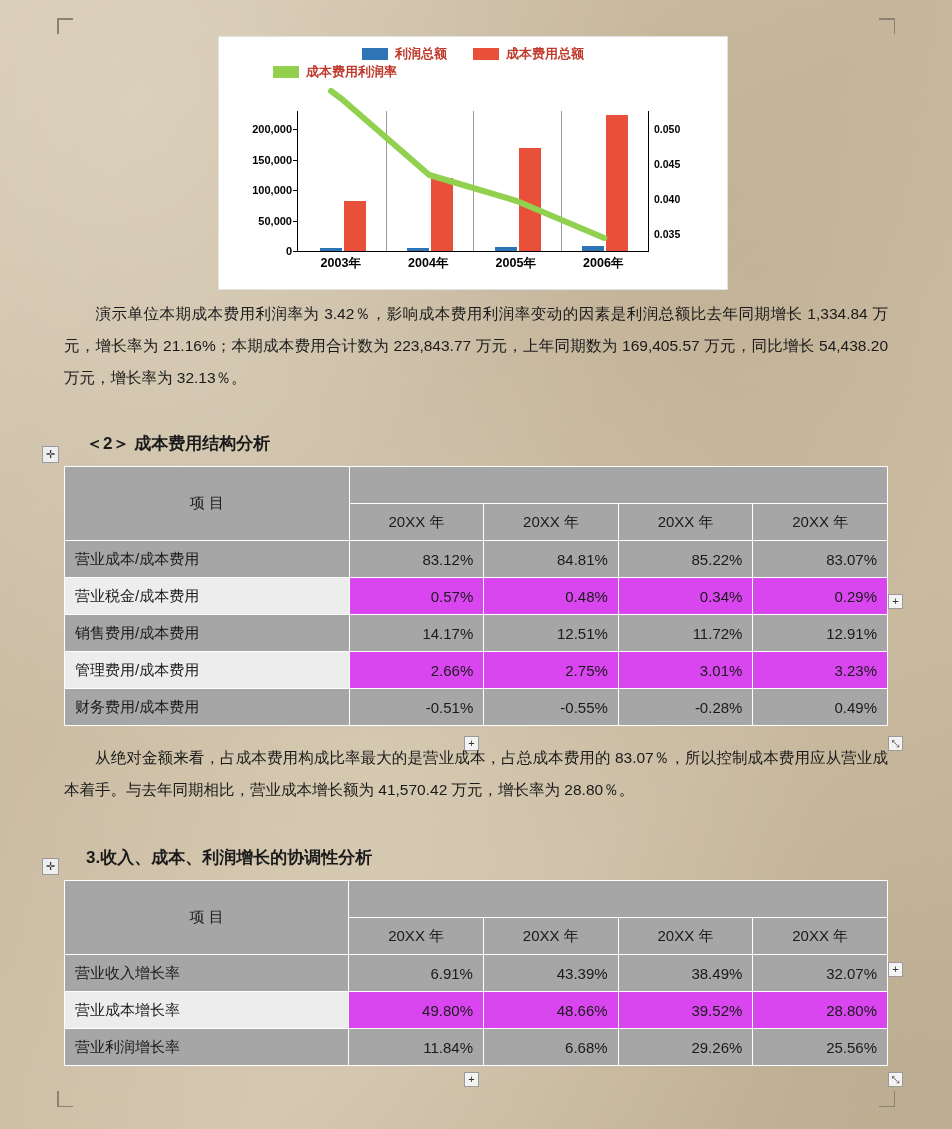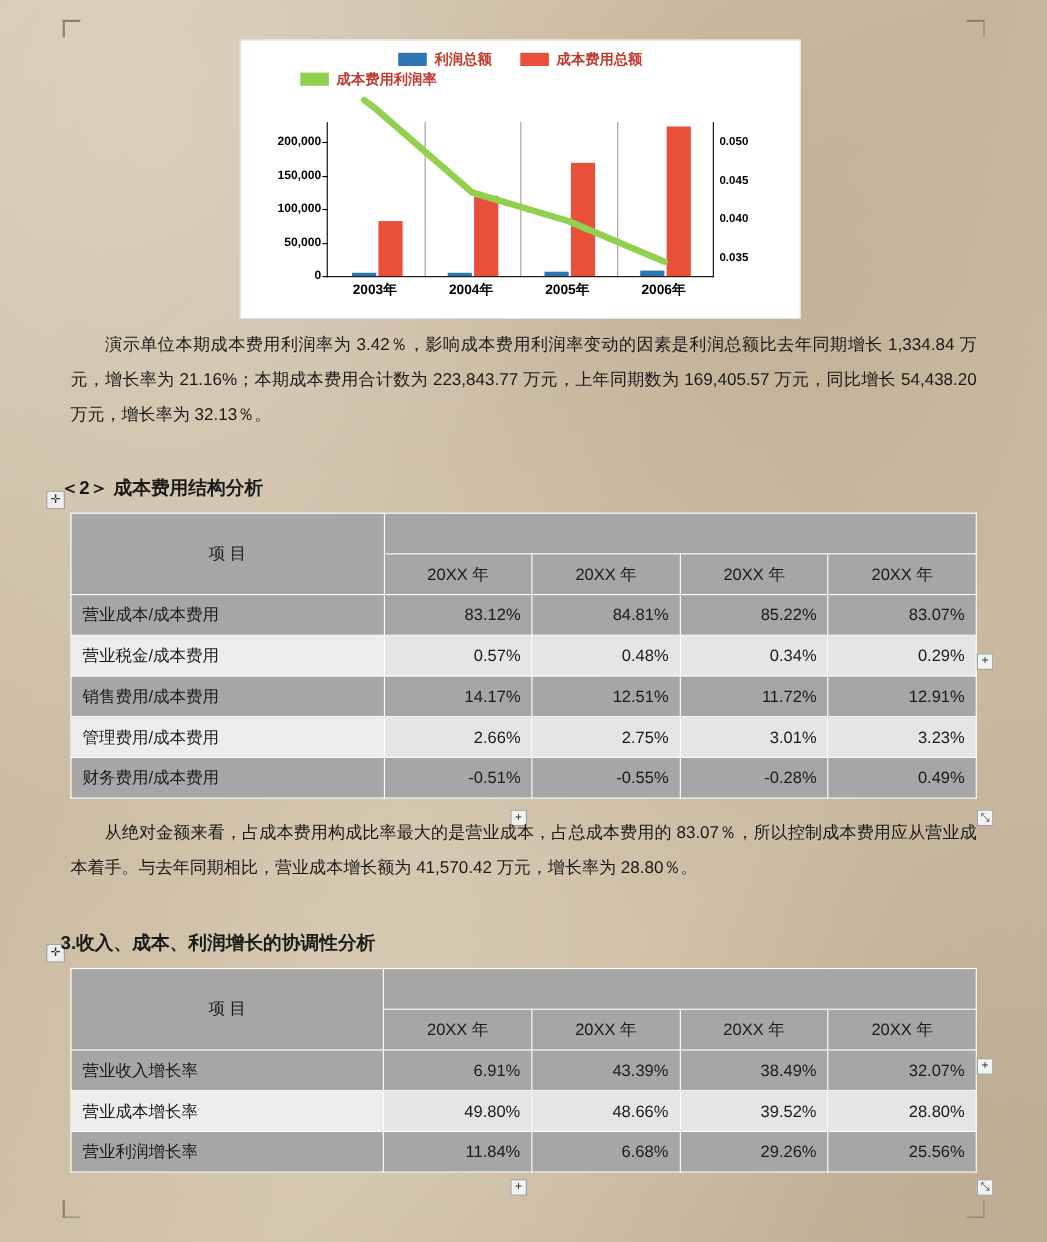--- a/index.html
+++ b/index.html
@@ -71,41 +71,41 @@
   
   .para{
     position:absolute;left:64px;width:824px;
     font-size:15.5px;color:#1a1a1a;line-height:32px;text-align:justify;
   }
   .para.p1{top:298px;}
   .para.p2{top:742px;}
   .indent{display:inline-block;width:2em;}
 
   .head{
-    position:absolute;left:55px;font-size:17px;font-weight:bold;color:#1a1a1a;
+    position:absolute;left:86px;font-size:17px;font-weight:bold;color:#1a1a1a;
   }
   .head.h1{top:432px;}
   .head.h2{top:846px;font-size:17px;}
 
   
   table{border-collapse:collapse;position:absolute;}
   table td{
     border:1px solid #ffffff;
     font-size:15px;color:#1a1a1a;
     height:36px;
     padding:0 10px;
     margin-left:44px;
   }
   .tbl1{left:64px;top:466px;width:824px;}
   .tbl2{left:64px;top:880px;width:824px;}
   .cell-head{background:#a6a6a6;text-align:center;}
   .cell-item{background:#a6a6a6;text-align:left;}
   .cell-item-l{background:#ededed;text-align:left;}
   .cell-val{background:#a6a6a6;text-align:right;}
-  .cell-val-l{background:#e5e5e5;text-align:right;}
+  .cell-val-l{background:#d946ef;text-align:right;}
   .cell-empty{background:#a6a6a6;}
   .col-label{width:316px;}
   .col-y{width:127px;}
 
   
   .handle{
     position:absolute;width:15px;height:15px;background:#f3f3f3;border:1px solid #9a9a9a;
     font-size:11px;line-height:13px;text-align:center;color:#333;box-sizing:border-box;
   }
   .movehandle{

